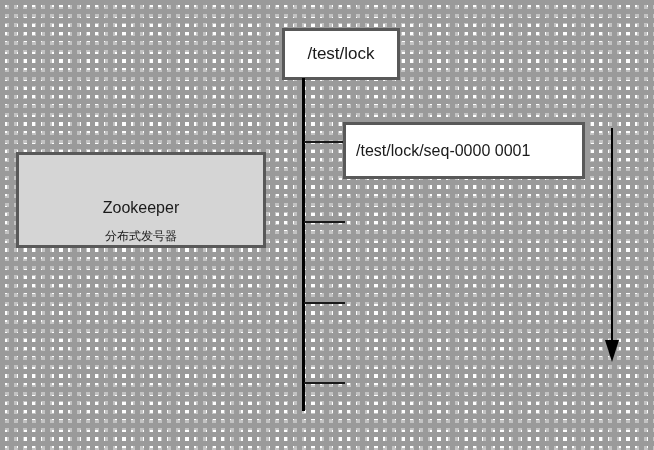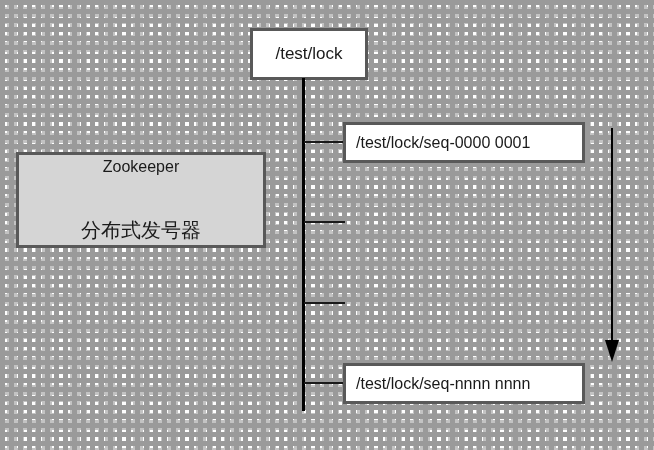--- a/index.html
+++ b/index.html
@@ -44,65 +44,67 @@
     box-sizing: border-box;
     border: 3px solid #595959;
     background: #ffffff;
     display: flex;
     align-items: center;
     color: #1a1a1a;
   }
 
   .node-box.center {
     justify-content: center;
+    margin-left: 32px;
   }
 
   .node-box.leftpad {
     justify-content: flex-start;
     padding-left: 10px;
   }
 
   #root-node {
     left: 250px;
     top: 28px;
     width: 118px;
     height: 52px;
     font-size: 17px;
   }
 
   .seq-node {
     left: 343px;
     width: 242px;
-    height: 41px;
+    height: 57px;
     font-size: 16px;
   }
 
   #seq-node-0 { top: 122px; }
   #seq-node-1 { top: 202px; }
   #seq-node-2 { top: 283px; }
   #seq-node-3 { top: 363px; }
 
   #zookeeper-box {
     left: 16px;
     top: 152px;
     width: 250px;
     height: 96px;
     box-sizing: border-box;
     border: 3px solid #595959;
     background: #d5d5d5;
     position: absolute;
     display: flex;
     flex-direction: column;
     align-items: center;
-    justify-content: space-between;
+    justify-content: flex-end;
     color: #1a1a1a;
     line-height: 1.45;
+    gap: 8px;
   }
   #zookeeper-box .zk-line1 { font-size: 16px; }
-  #zookeeper-box .zk-line2 { font-size: 20px; }
+  #zookeeper-box .zk-line2 { font-size: 12px; }
 
   #trunk-line {
     position: absolute;
     left: 302px;
     top: 78px;
     width: 3px;
     height: 333px;
     background: #000000;
   }
 
@@ -146,22 +148,19 @@
   <div class="connector" id="connector-1"></div>
   <div class="connector" id="connector-2"></div>
   <div class="connector" id="connector-3"></div>
 
   <div class="node-box leftpad seq-node" id="seq-node-0">
     <span>/test/lock/seq-0000 0001</span>
   </div>
 
 
 
-  <div class="node-box leftpad seq-node" id="seq-node-3">
-    <span>/test/lock/seq-nnnn nnnn</span>
-  </div>
 
   <svg id="flow-arrow" viewBox="0 0 18 234">
     <line x1="9" y1="0" x2="9" y2="216" stroke="#000000" stroke-width="2"></line>
     <polygon points="9,234 2,212 16,212" fill="#000000"></polygon>
   </svg>
 
 </div>
 
 </body></html>

